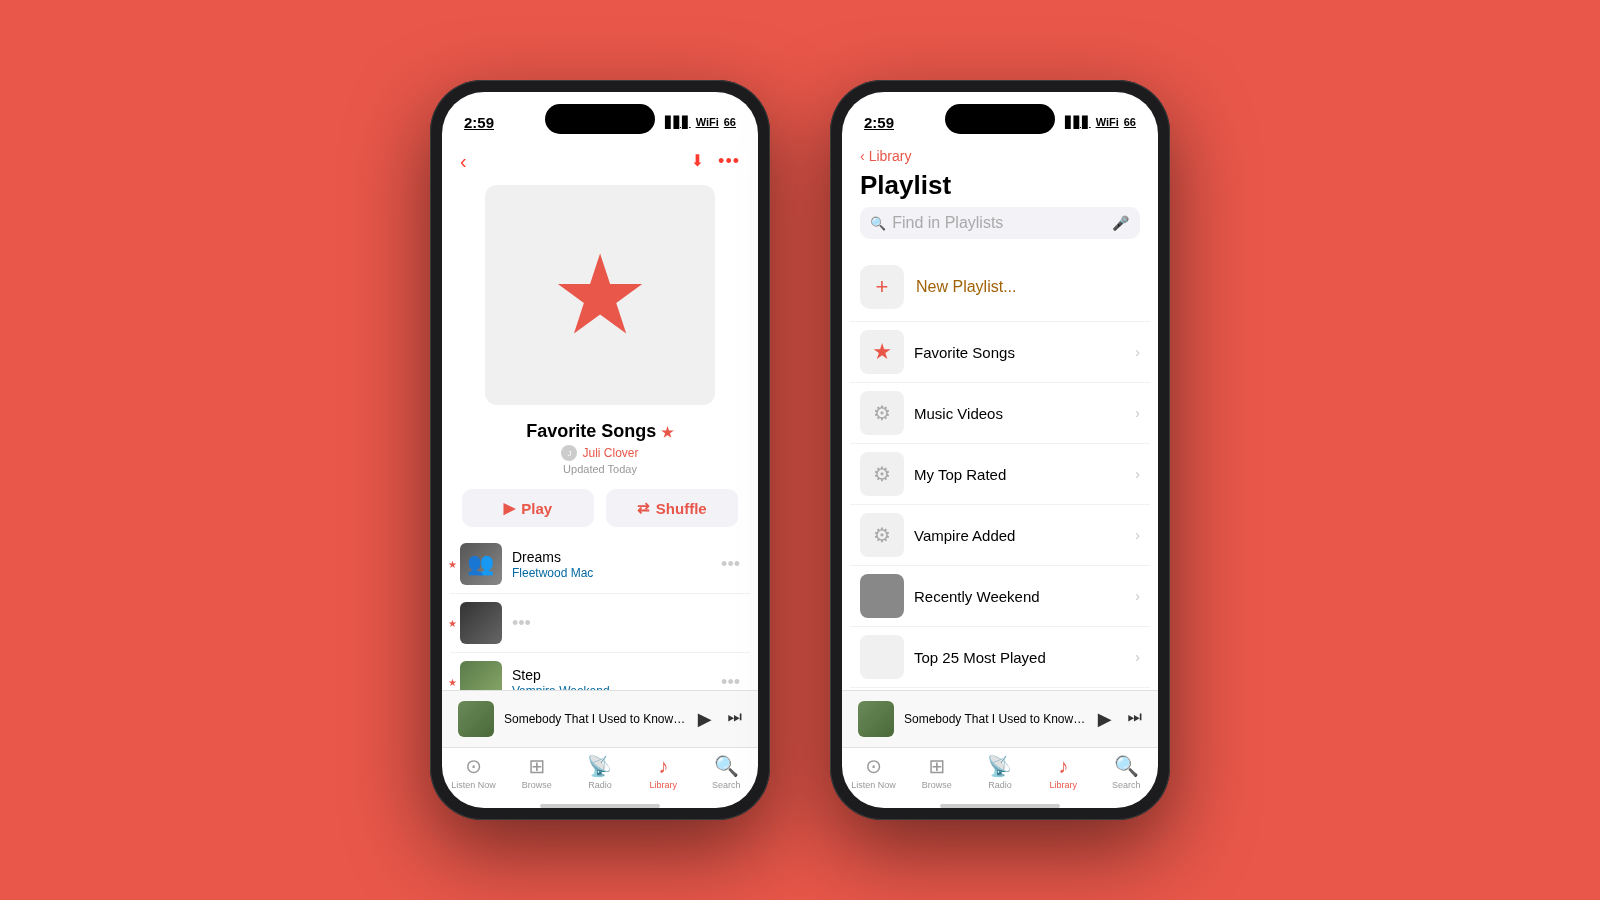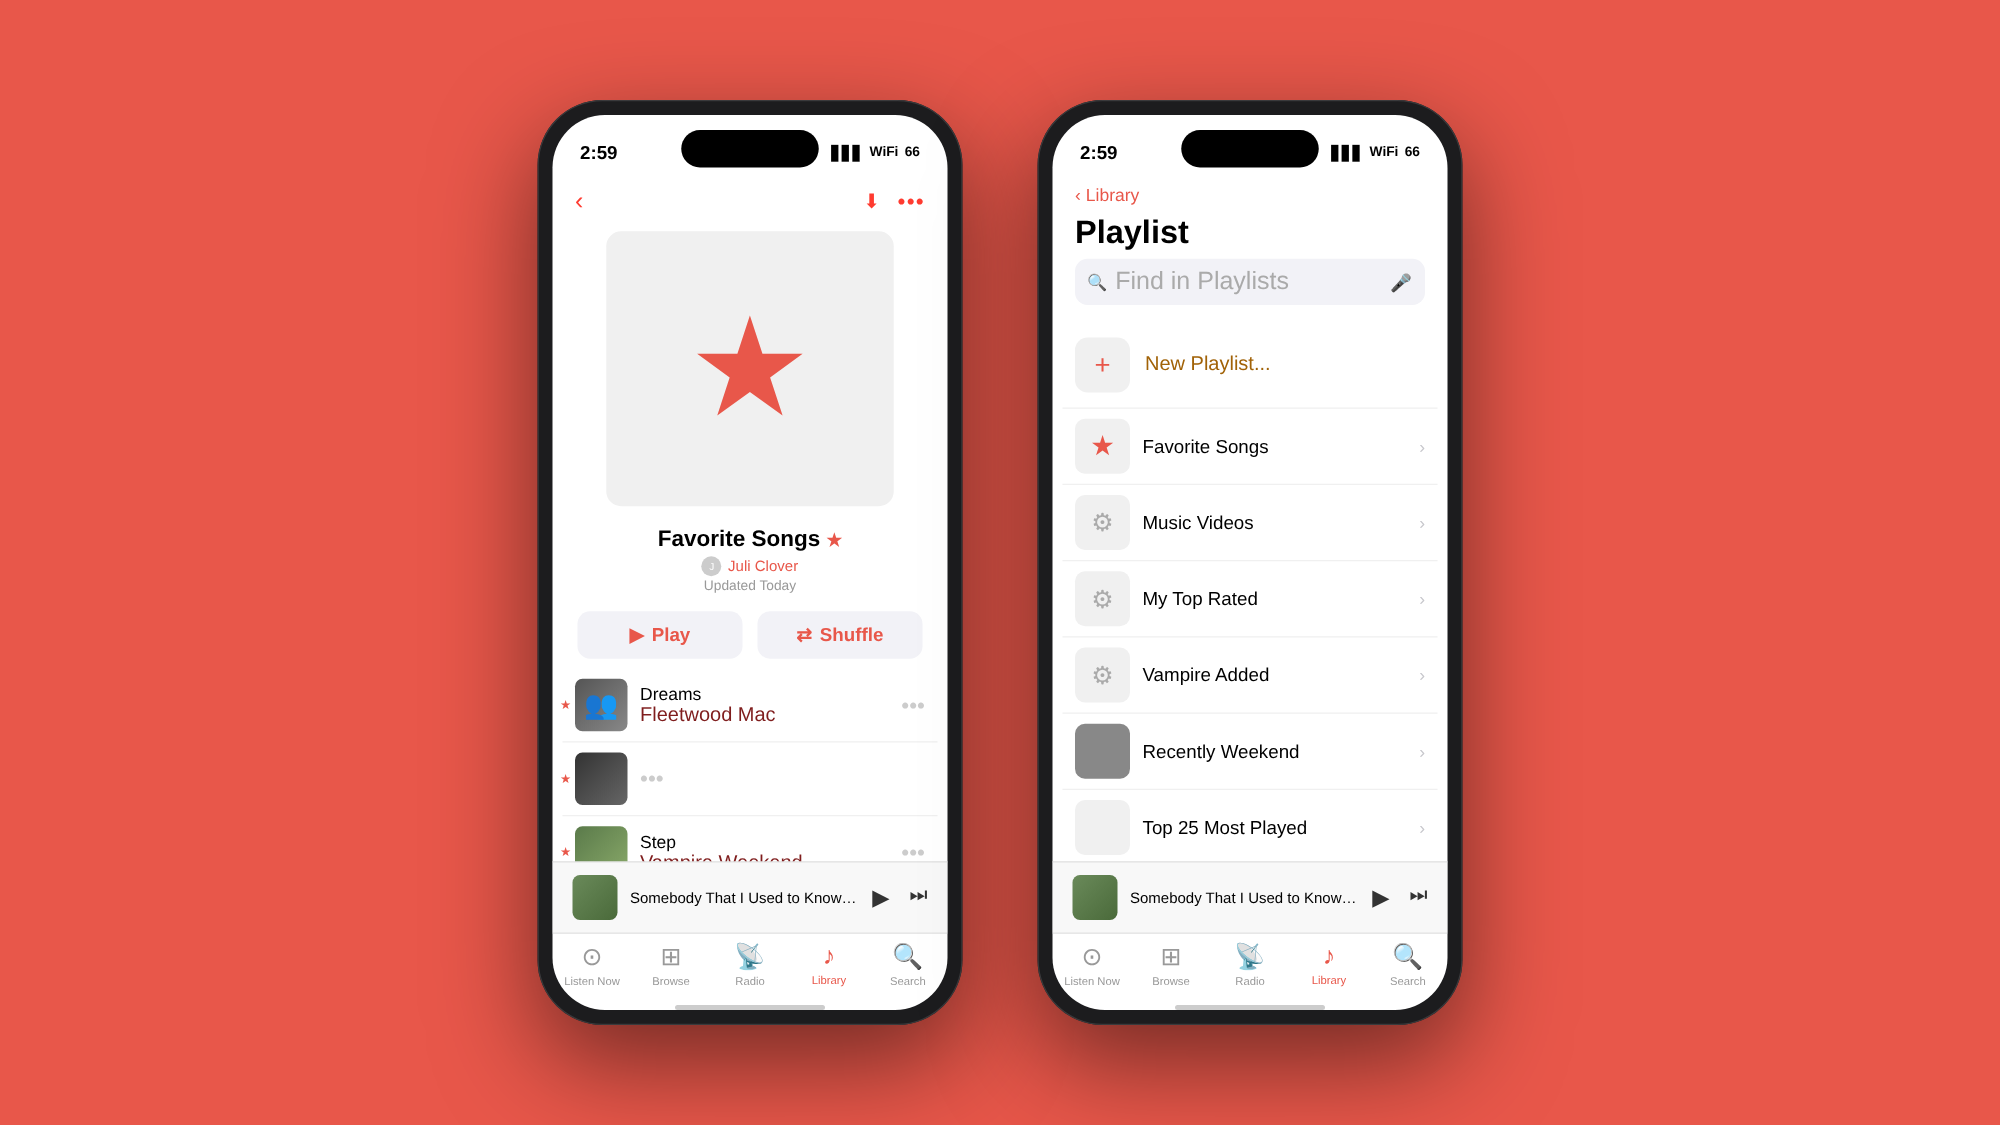--- a/index.html
+++ b/index.html
@@ -57,20 +57,21 @@
     
     .status-bar {
       display: flex;
       justify-content: space-between;
       align-items: center;
       padding: 14px 22px 6px;
       font-size: 13px;
       font-weight: 600;
       flex-shrink: 0;
       height: 52px;
+      text-decoration: underline;
     }
 
     .status-time {
       font-size: 15px;
       font-weight: 600;
     }
 
     .status-icons {
       display: flex;
       align-items: center;
@@ -262,22 +263,22 @@
 
     .song-name {
       font-size: 14px;
       font-weight: 500;
       white-space: nowrap;
       overflow: hidden;
       text-overflow: ellipsis;
     }
 
     .song-artist {
-      font-size: 16px;
-      color: #7f1d1d;
+      font-size: 12px;
+      color: #0369a1;
       margin-top: 1px;
     }
 
     .song-more {
       color: #ccc;
       font-size: 18px;
     }
 
     
     .mini-player {
@@ -387,21 +388,21 @@
       margin: 6px 0;
     }
 
     .search-bar-icon {
       color: #999;
       font-size: 13px;
     }
 
     .search-bar-text {
       flex: 1;
-      font-size: 20px;
+      font-size: 16px;
       color: #aaa;
     }
 
     .mic-icon {
       color: #999;
       font-size: 14px;
     }
 
     .playlists-list {
       flex: 1;

